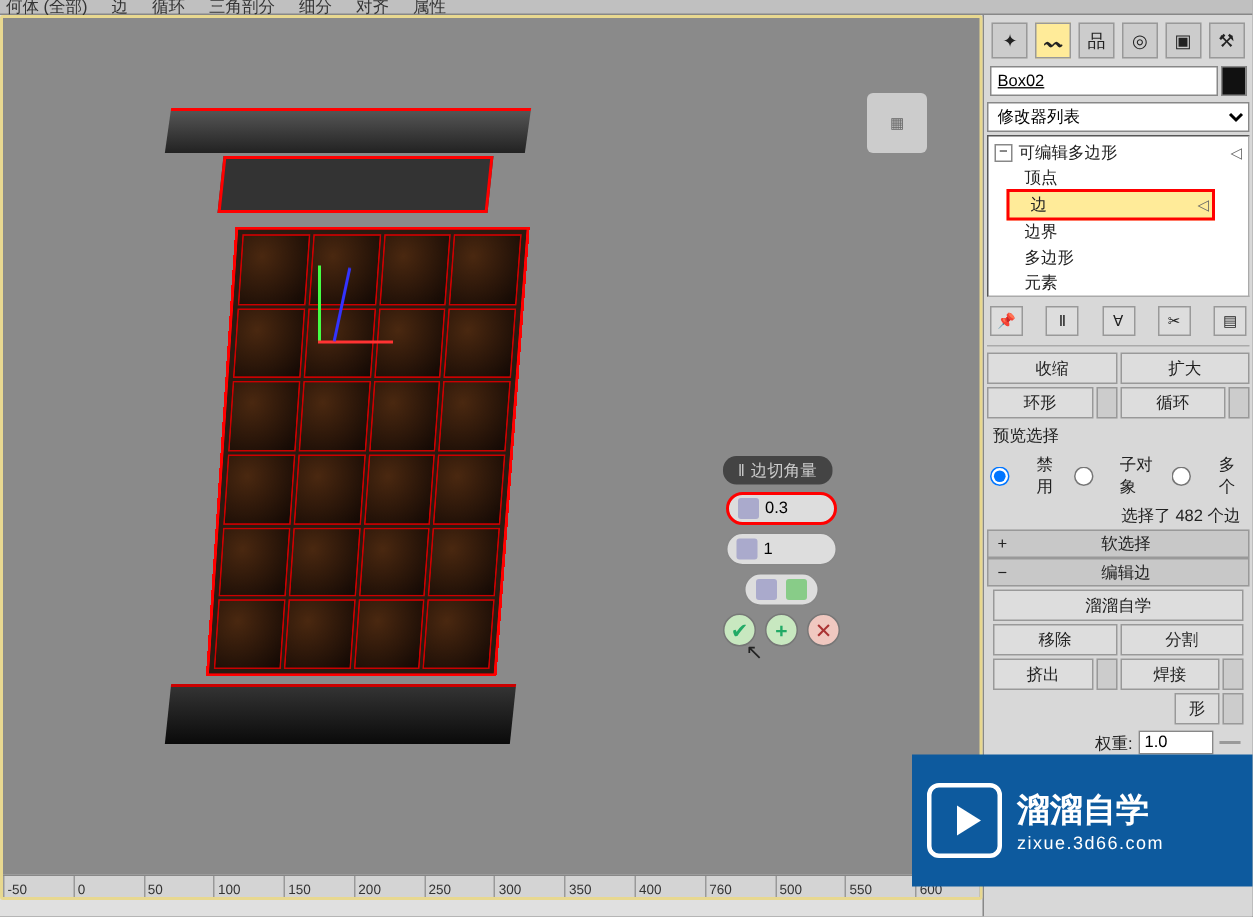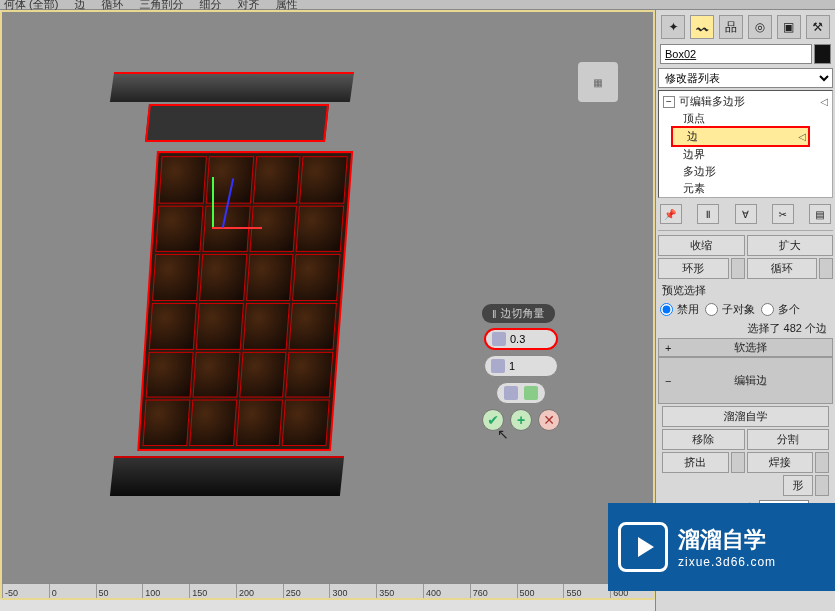--- a/index.html
+++ b/index.html
@@ -65,21 +65,21 @@
 .sbtn { width: 22px; height: 20px; border: 1px solid #999; background: #ddd; font-size: 10px; cursor: pointer; display: flex; align-items: center; justify-content: center; }
 .rollout-header { background: #c8c8c8; padding: 1px 6px; font-size: 11px; display: flex; align-items: center; cursor: pointer; border: 1px solid #999; }
 .rollout-body { padding: 2px 4px; }
 
 .btn-row { display: flex; gap: 2px; margin: 2px 0; }
 .panel-btn { flex: 1; border: 1px solid #999; background: #ddd; text-align: center; padding: 2px; font-size: 11px; cursor: pointer; }
 .panel-btn.full { width: 100%; }
 .spinner { width: 14px; border: 1px solid #999; background: #ccc; }
 
 .radio-row { display: flex; gap: 6px; padding: 2px; align-items: center; }
-.radio-row label { display: flex; align-items: center; gap: 4px; }
+.radio-row label { display: flex; align-items: center; gap: 18px; }
 
 .info-text { text-align: right; padding: 2px 6px; font-size: 11px; }
 
 .watermark { position: absolute; left: 608px; bottom: 20px; width: 248px; height: 88px; background: #0d5a9e; display: flex; align-items: center; padding: 6px 10px; gap: 10px; color: #fff; }
 .wm-icon { width: 50px; height: 50px; border: 3px solid #fff; border-radius: 8px; display: flex; align-items: center; justify-content: center; }
 .wm-icon div { width: 0; height: 0; border-left: 16px solid #fff; border-top: 10px solid transparent; border-bottom: 10px solid transparent; margin-left: 5px; }
 .wm-text { display: flex; flex-direction: column; }
 .wm-main { font-size: 22px; font-weight: bold; }
 .wm-sub { font-size: 12px; letter-spacing: 1px; }
 
@@ -264,21 +264,21 @@
     </div>
 
     <div class="info-text">选择了 482 个边</div>
 
     <div class="rollout-header">
       <span style="margin-right:4px;">+</span>
         <span style="margin:0 auto;">软选择</span>
     </div>
     <div class="rollout-header">
       <span style="margin-right:4px;">−</span>
-        <span style="margin:14px auto;">编辑边</span>
+        <span style="margin:0 auto;">编辑边</span>
     </div>
 
     <div class="rollout-body">
       <div class="panel-btn full">溜溜自学</div>
       <div class="btn-row">
         <div class="panel-btn">移除</div>
         <div class="panel-btn">分割</div>
       </div>
       <div class="btn-row">
         <div class="panel-btn">挤出</div>

